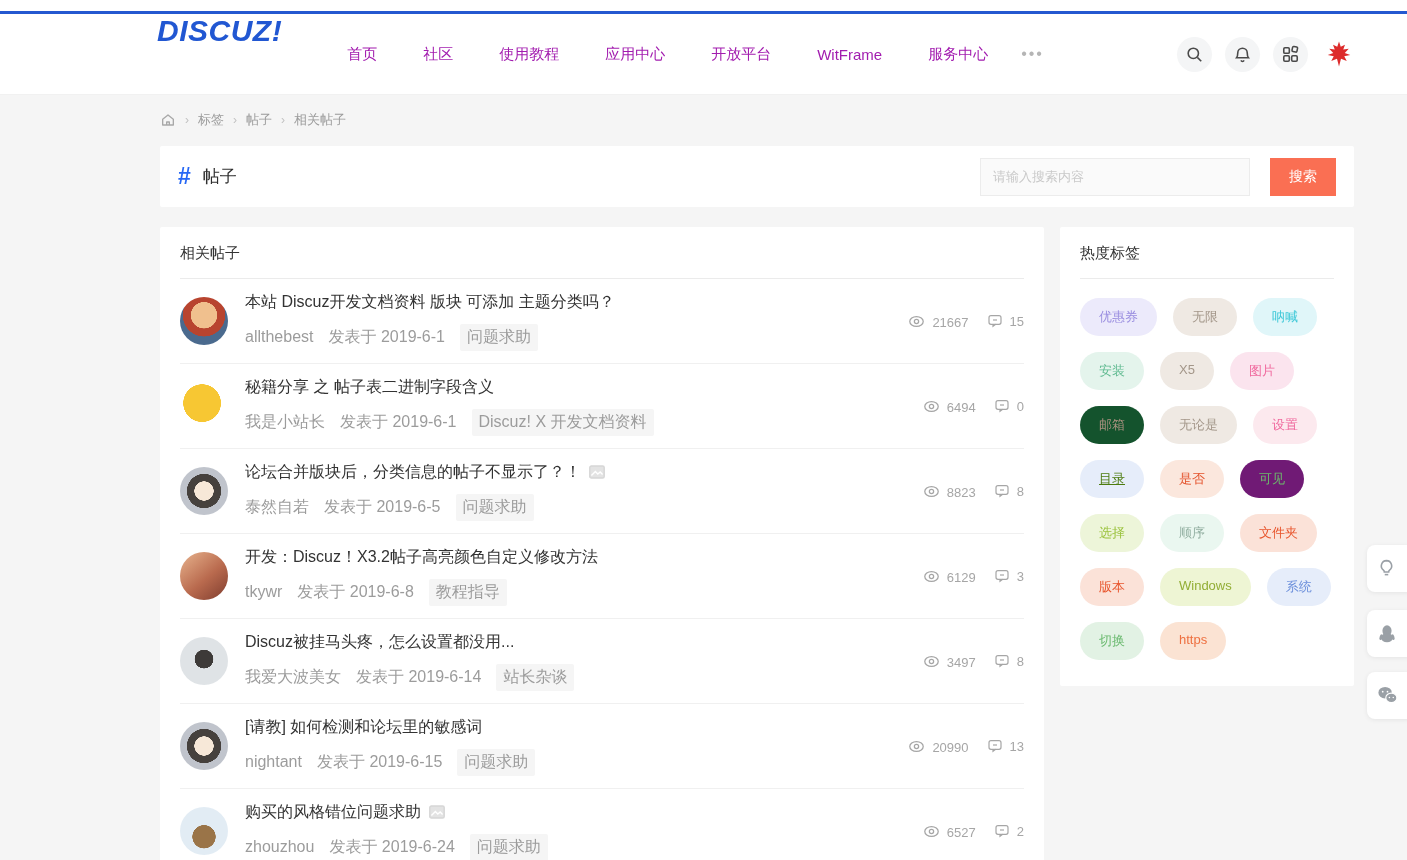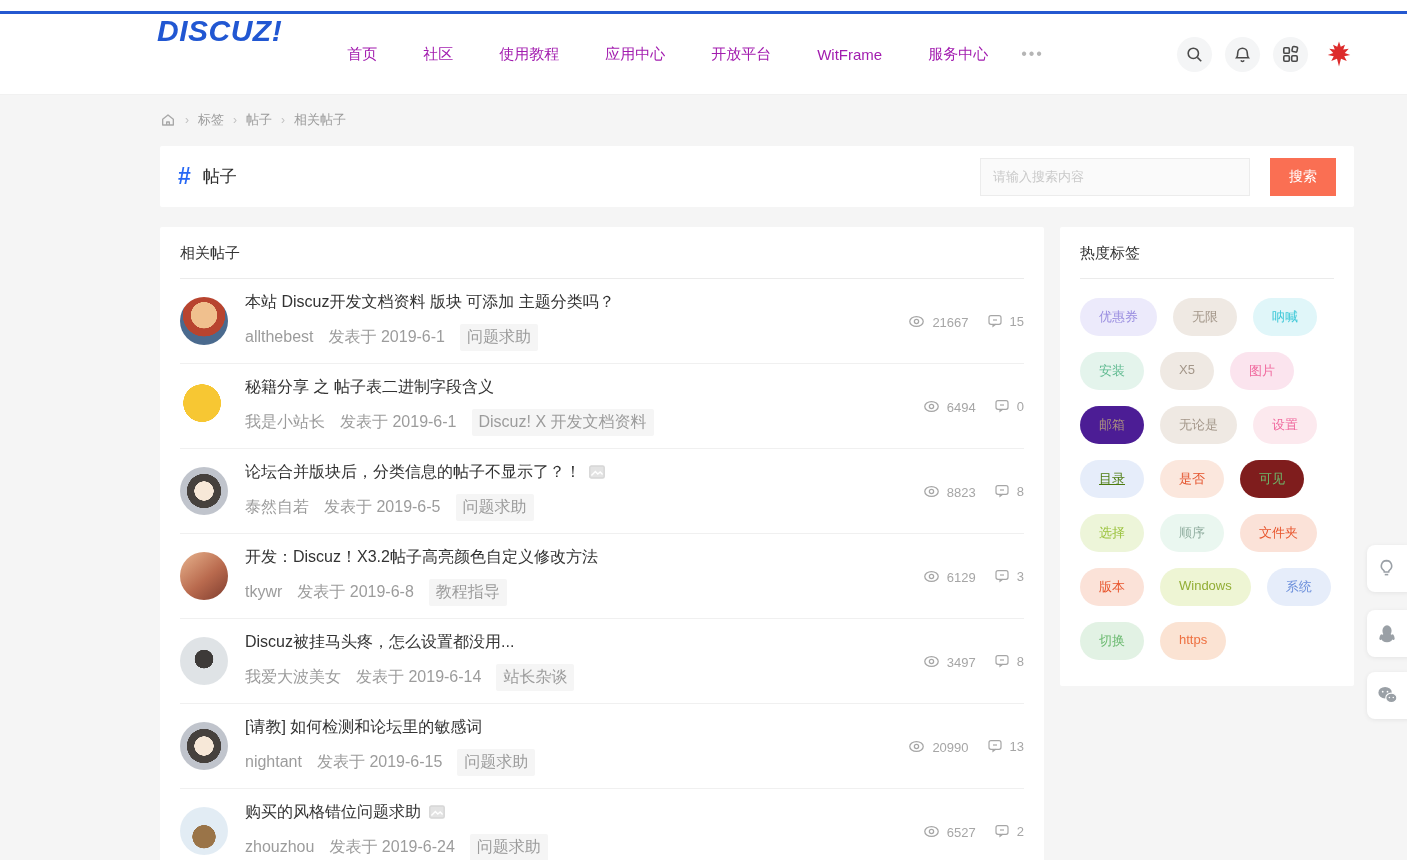--- a/index.html
+++ b/index.html
@@ -429,31 +429,31 @@
         <span class="tag-pill" style="background: rgb(239, 233, 227); color: rgb(163, 150, 137);">无限</span>
 
         <span class="tag-pill" style="background: rgb(224, 246, 249); color: rgb(62, 200, 216);">呐喊</span>
 
         <span class="tag-pill" style="background: rgb(228, 244, 236); color: rgb(98, 187, 146);">安装</span>
 
         <span class="tag-pill" style="background: rgb(239, 233, 227); color: rgb(163, 150, 137);">X5</span>
 
         <span class="tag-pill" style="background: rgb(251, 228, 238); color: rgb(240, 105, 158);">图片</span>
 
-        <span class="tag-pill" style="background: #4c1d95; color: rgb(171, 146, 128);">邮箱</span>
+        <span class="tag-pill" style="background: #14532d; color: rgb(171, 146, 128);">邮箱</span>
 
         <span class="tag-pill" style="background: rgb(239, 233, 227); color: rgb(163, 150, 137);">无论是</span>
 
         <span class="tag-pill" style="background: rgb(252, 233, 238); color: rgb(240, 105, 158);">设置</span>
 
         <span class="tag-pill" style="background: rgb(230, 237, 250); color: #4d7c0f; text-decoration: underline;">目录</span>
 
         <span class="tag-pill" style="background: rgb(251, 231, 221); color: rgb(228, 83, 44);">是否</span>
 
-        <span class="tag-pill" style="background: #7f1d1d; color: rgb(108, 186, 107);">可见</span>
+        <span class="tag-pill" style="background: #701a75; color: rgb(108, 186, 107);">可见</span>
 
         <span class="tag-pill" style="background: rgb(237, 245, 217); color: rgb(154, 194, 60);">选择</span>
 
         <span class="tag-pill" style="background: rgb(234, 247, 240); color: rgb(147, 176, 162);">顺序</span>
 
         <span class="tag-pill" style="background: rgb(251, 226, 216); color: rgb(232, 86, 46);">文件夹</span>
 
         <span class="tag-pill" style="background: rgb(251, 226, 216); color: rgb(232, 86, 46);">版本</span>
 
         <span class="tag-pill" style="background: rgb(238, 245, 212); color: rgb(146, 173, 53);">Windows</span>

